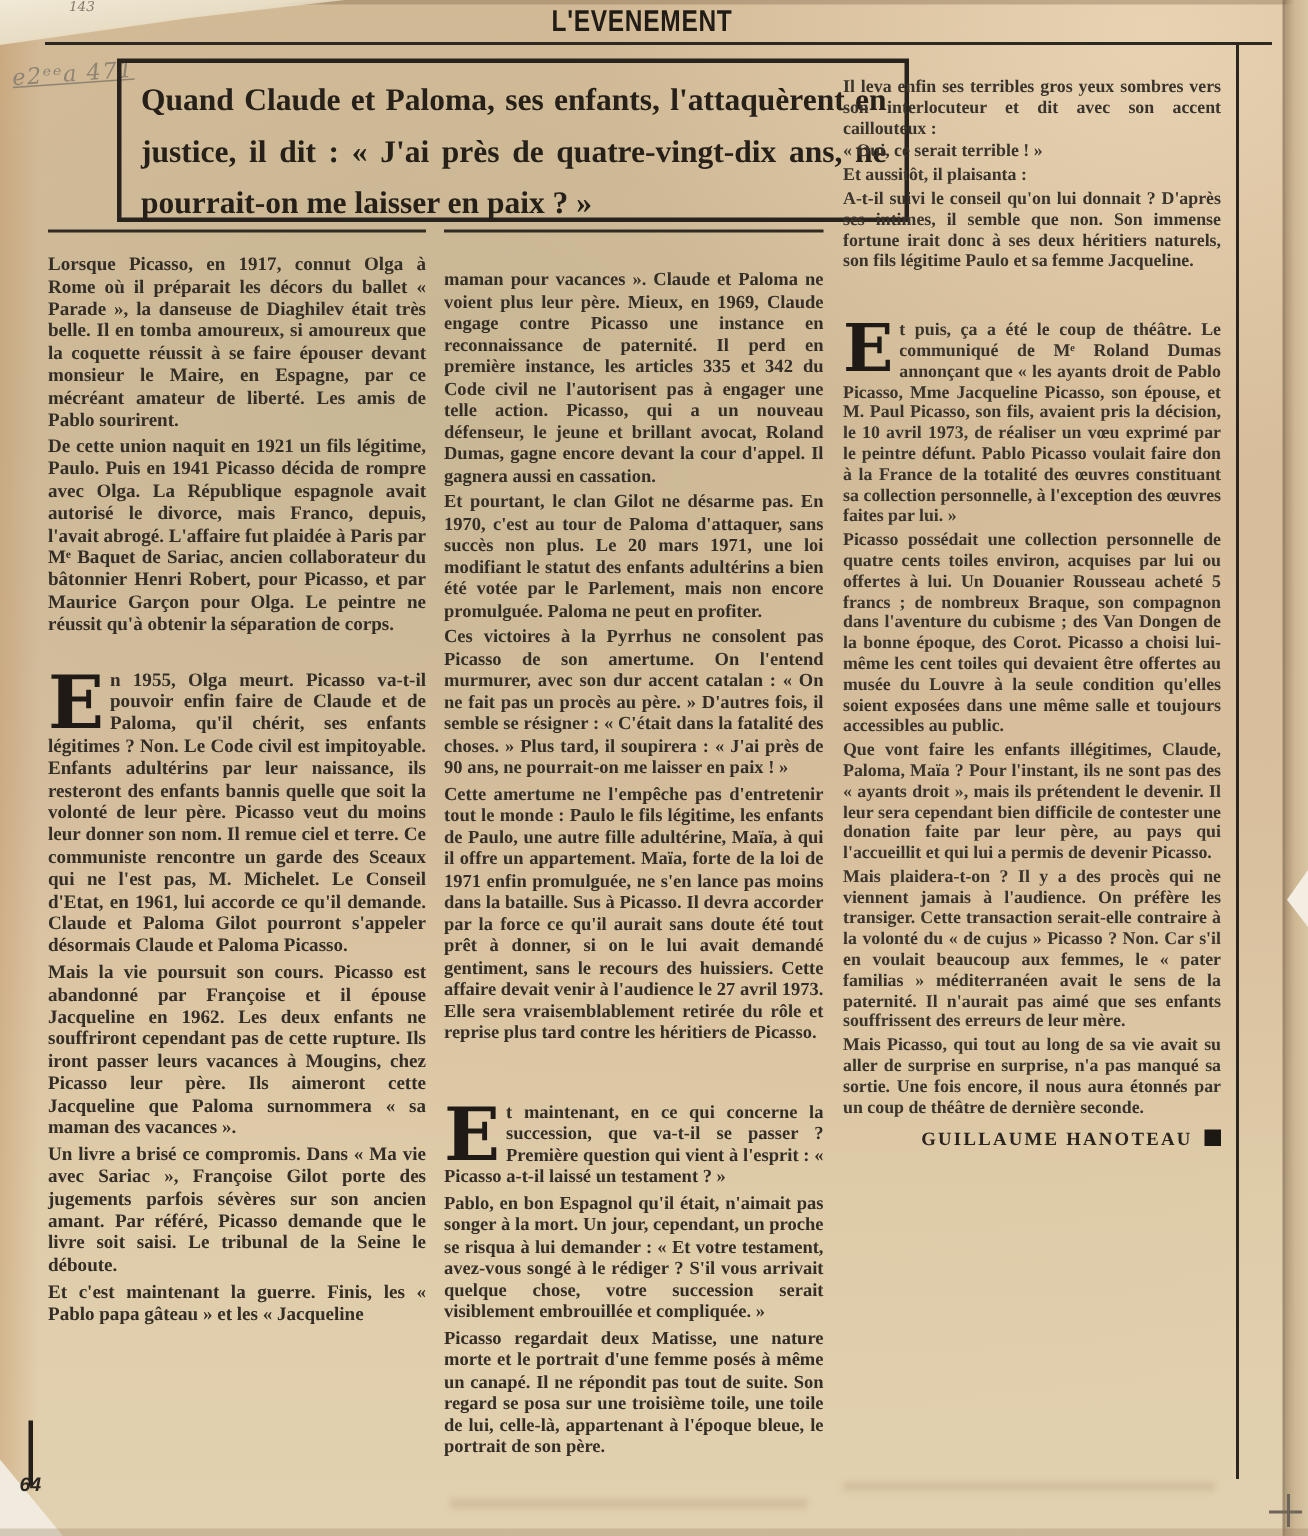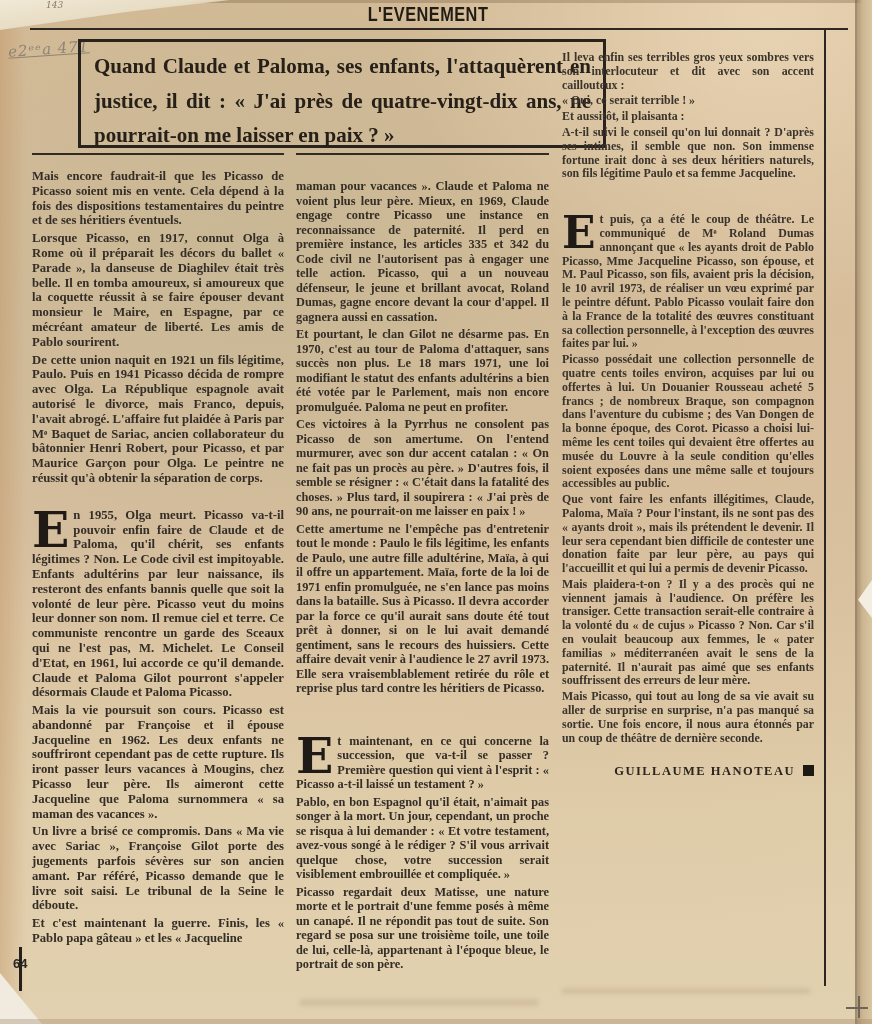--- a/index.html
+++ b/index.html
@@ -49,25 +49,25 @@
   .col2{left:296px;top:169px;width:253px;font-weight:700;font-size:12.35px;line-height:14.5px;}
   .col3{left:562px;top:41px;width:252px;font-weight:700;font-size:11.9px;line-height:13.8px;color:#3a342c;}
   .col3 p{margin-top:2px;}
   .col1 p.gap{margin-top:22px;}
   .col2 p.gap{margin-top:38px;}
   .col3 p.gap{margin-top:32px;}
   .dropcap{float:left;font-family:"DejaVu Serif", serif;font-weight:900;color:#1f1a15;
     font-size:49px;line-height:40px;margin:2px 6px 0 0;letter-spacing:-2px;}
   .col3 .dropcap{font-size:44px;line-height:36px;}
 
-  .byline-row{margin-top:20px;text-align:right;font-weight:700;font-size:12.5px;letter-spacing:1.5px;color:#2b251e;}
+  .byline-row{margin-top:8px;text-align:right;font-weight:700;font-size:12.5px;letter-spacing:1.5px;color:#2b251e;}
   .end-square{display:inline-block;width:11px;height:11px;background:#1c1813;margin-left:8px;vertical-align:-1px;}
 
-  .page-number{position:absolute;left:13px;top:956px;font-family:"Liberation Sans", sans-serif;
-    font-weight:900;font-size:13px;color:#2b2520;}
+  .page-number{position:absolute;left:13px;top:982px;font-family:"Liberation Sans", sans-serif;
+    font-weight:900;font-size:13px;color:#2b2520;font-style:italic;}
   .fold-mark{position:absolute;left:19px;top:947px;width:3px;height:44px;background:#241f19;}
 
   .pencil{position:absolute;left:8px;top:40px;font-family:"DejaVu Serif", serif;font-style:italic;
     font-size:15px;color:#8f8473;transform:rotate(-4deg);letter-spacing:1px;text-decoration:underline;}
   .pencil-small{position:absolute;left:46px;top:0;font-family:"DejaVu Serif", serif;font-style:italic;
     font-size:9px;color:rgba(115,104,88,.85);}
 
   .reg-cross-h{position:absolute;left:846px;top:1007px;width:22px;height:1.5px;background:#6d655a;}
   .reg-cross-v{position:absolute;left:858px;top:996px;width:1.5px;height:22px;background:#6d655a;}
   .bleed{position:absolute;background:rgba(150,120,88,.20);filter:blur(2px);}
@@ -95,31 +95,30 @@
 
   <div class="headline-box">
     <h1 class="headline">Quand Claude et Paloma, ses enfants, l'attaquèrent en justice, il dit : « J'ai près de quatre-vingt-dix ans, ne pourrait-on me laisser en paix ? »</h1>
   </div>
 
   <div class="col-rule rule-c1"></div>
   <div class="col-rule rule-c2"></div>
   <div class="v-rule"></div>
 
   <div class="col col1">
-      <p>Mais encore faudrait-il que les Picasso de Picasso soient mis en vente. Cela dépend à la fois des dispositions testamentaires du peintre et de ses héritiers éventuels.</p>
       <p>Lorsque Picasso, en 1917, connut Olga à Rome où il préparait les décors du ballet « Parade », la danseuse de Diaghilev était très belle. Il en tomba amoureux, si amoureux que la coquette réussit à se faire épouser devant monsieur le Maire, en Espagne, par ce mécréant amateur de liberté. Les amis de Pablo sourirent.</p>
       <p>De cette union naquit en 1921 un fils légitime, Paulo. Puis en 1941 Picasso décida de rompre avec Olga. La République espagnole avait autorisé le divorce, mais Franco, depuis, l'avait abrogé. L'affaire fut plaidée à Paris par Mᵉ Baquet de Sariac, ancien collaborateur du bâtonnier Henri Robert, pour Picasso, et par Maurice Garçon pour Olga. Le peintre ne réussit qu'à obtenir la séparation de corps.</p>
       <p class="gap"><span class="dropcap">E</span>n 1955, Olga meurt. Picasso va-t-il pouvoir enfin faire de Claude et de Paloma, qu'il chérit, ses enfants légitimes ? Non. Le Code civil est impitoyable. Enfants adultérins par leur naissance, ils resteront des enfants bannis quelle que soit la volonté de leur père. Picasso veut du moins leur donner son nom. Il remue ciel et terre. Ce communiste rencontre un garde des Sceaux qui ne l'est pas, M. Michelet. Le Conseil d'Etat, en 1961, lui accorde ce qu'il demande. Claude et Paloma Gilot pourront s'appeler désormais Claude et Paloma Picasso.</p>
       <p>Mais la vie poursuit son cours. Picasso est abandonné par Françoise et il épouse Jacqueline en 1962. Les deux enfants ne souffriront cependant pas de cette rupture. Ils iront passer leurs vacances à Mougins, chez Picasso leur père. Ils aimeront cette Jacqueline que Paloma surnommera « sa maman des vacances ».</p>
       <p>Un livre a brisé ce compromis. Dans « Ma vie avec Sariac », Françoise Gilot porte des jugements parfois sévères sur son ancien amant. Par référé, Picasso demande que le livre soit saisi. Le tribunal de la Seine le déboute.</p>
       <p>Et c'est maintenant la guerre. Finis, les « Pablo papa gâteau » et les « Jacqueline</p>
     </div>
   <div class="col col2">
       <p>maman pour vacances ». Claude et Paloma ne voient plus leur père. Mieux, en 1969, Claude engage contre Picasso une instance en reconnaissance de paternité. Il perd en première instance, les articles 335 et 342 du Code civil ne l'autorisent pas à engager une telle action. Picasso, qui a un nouveau défenseur, le jeune et brillant avocat, Roland Dumas, gagne encore devant la cour d'appel. Il gagnera aussi en cassation.</p>
-      <p>Et pourtant, le clan Gilot ne désarme pas. En 1970, c'est au tour de Paloma d'attaquer, sans succès non plus. Le 18 mars 1971, une loi modifiant le statut des enfants adultérins a bien été votée par le Parlement, mais non encore promulguée. Paloma ne peut en profiter.</p>
+      <p>Et pourtant, le clan Gilot ne désarme pas. En 1970, c'est au tour de Paloma d'attaquer, sans succès non plus. Le 20 mars 1971, une loi modifiant le statut des enfants adultérins a bien été votée par le Parlement, mais non encore promulguée. Paloma ne peut en profiter.</p>
       <p>Ces victoires à la Pyrrhus ne consolent pas Picasso de son amertume. On l'entend murmurer, avec son dur accent catalan : « On ne fait pas un procès au père. » D'autres fois, il semble se résigner : « C'était dans la fatalité des choses. » Plus tard, il soupirera : « J'ai près de 90 ans, ne pourrait-on me laisser en paix ! »</p>
       <p>Cette amertume ne l'empêche pas d'entretenir tout le monde : Paulo le fils légitime, les enfants de Paulo, une autre fille adultérine, Maïa, à qui il offre un appartement. Maïa, forte de la loi de 1971 enfin promulguée, ne s'en lance pas moins dans la bataille. Sus à Picasso. Il devra accorder par la force ce qu'il aurait sans doute été tout prêt à donner, si on le lui avait demandé gentiment, sans le recours des huissiers. Cette affaire devait venir à l'audience le 27 avril 1973. Elle sera vraisemblablement retirée du rôle et reprise plus tard contre les héritiers de Picasso.</p>
       <p class="gap"><span class="dropcap">E</span>t maintenant, en ce qui concerne la succession, que va-t-il se passer ? Première question qui vient à l'esprit : « Picasso a-t-il laissé un testament ? »</p>
       <p>Pablo, en bon Espagnol qu'il était, n'aimait pas songer à la mort. Un jour, cependant, un proche se risqua à lui demander : « Et votre testament, avez-vous songé à le rédiger ? S'il vous arrivait quelque chose, votre succession serait visiblement embrouillée et compliquée. »</p>
       <p>Picasso regardait deux Matisse, une nature morte et le portrait d'une femme posés à même un canapé. Il ne répondit pas tout de suite. Son regard se posa sur une troisième toile, une toile de lui, celle-là, appartenant à l'époque bleue, le portrait de son père.</p>
     </div>
   <div class="col col3">
     <p>Il leva enfin ses terribles gros yeux sombres vers son interlocuteur et dit avec son accent caillouteux :</p>
       <p>« Oui, ce serait terrible ! »</p>
       <p>Et aussitôt, il plaisanta :</p>

